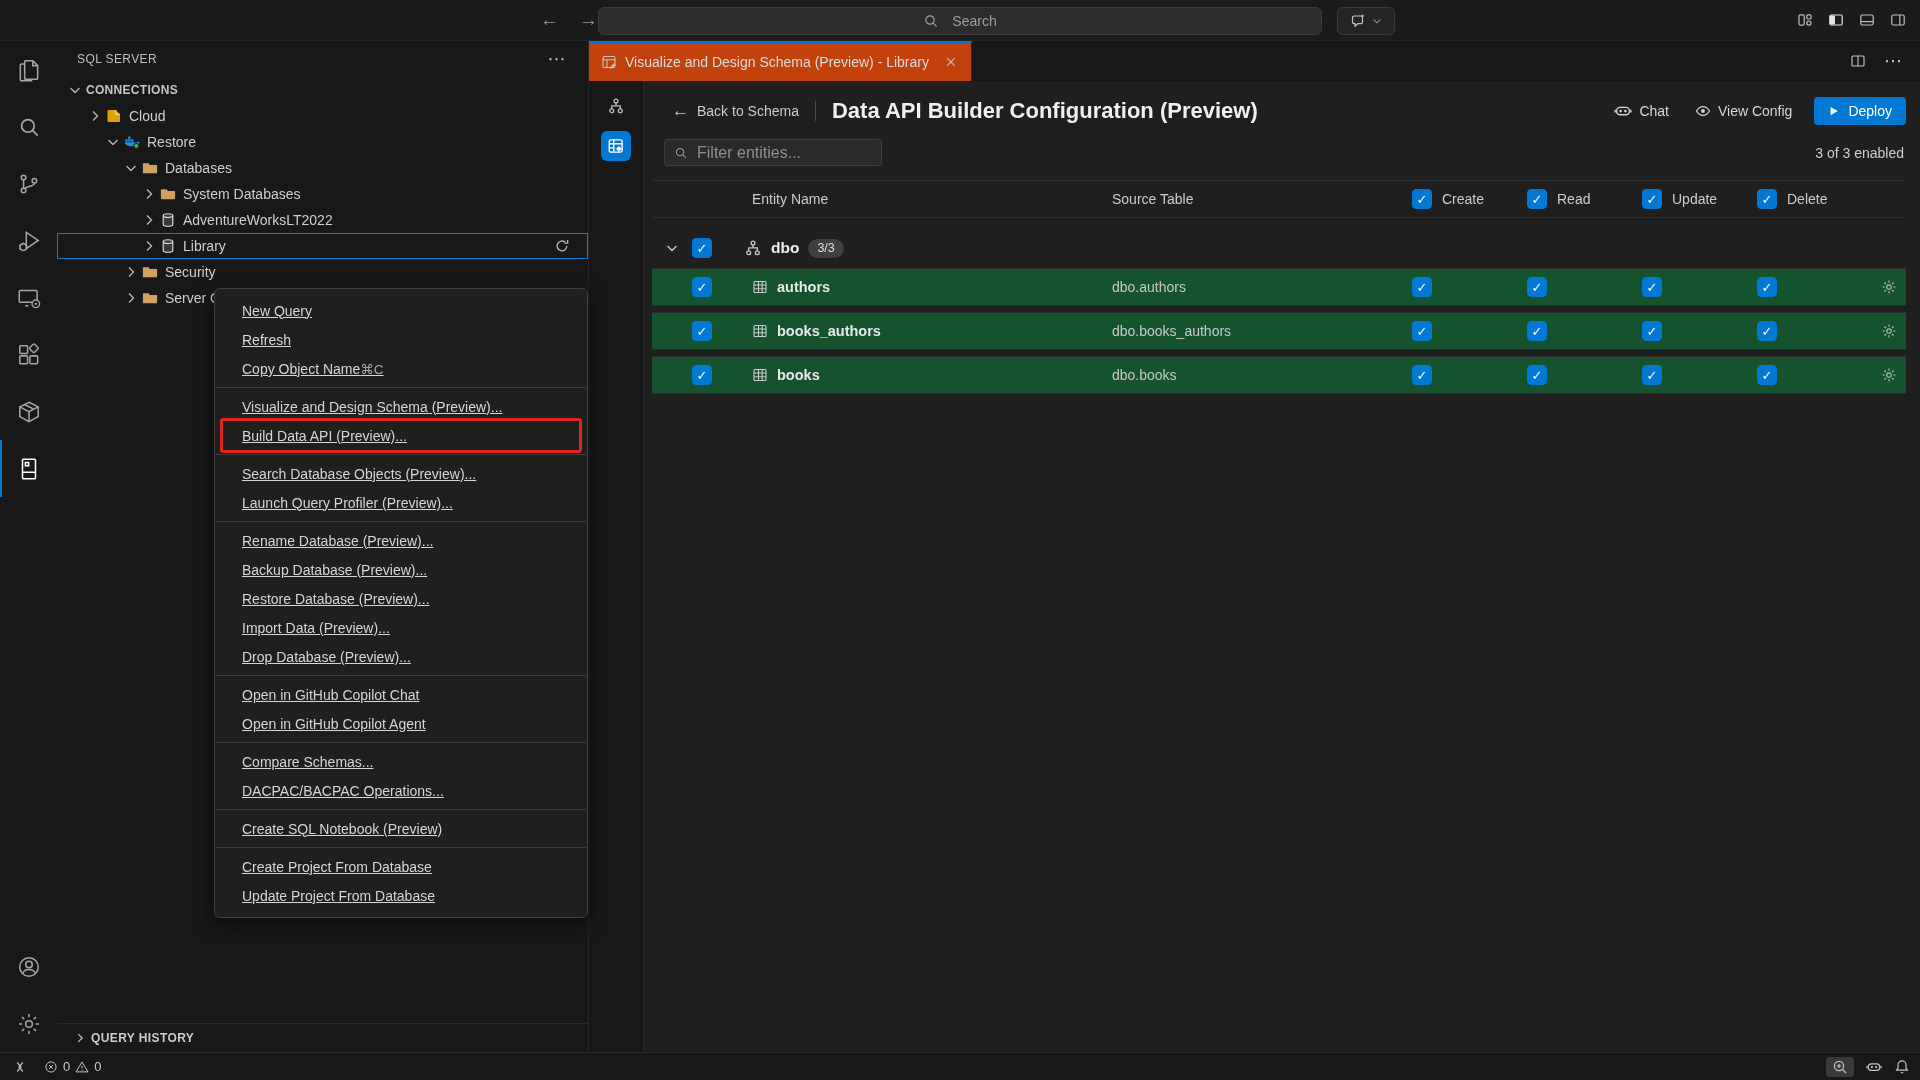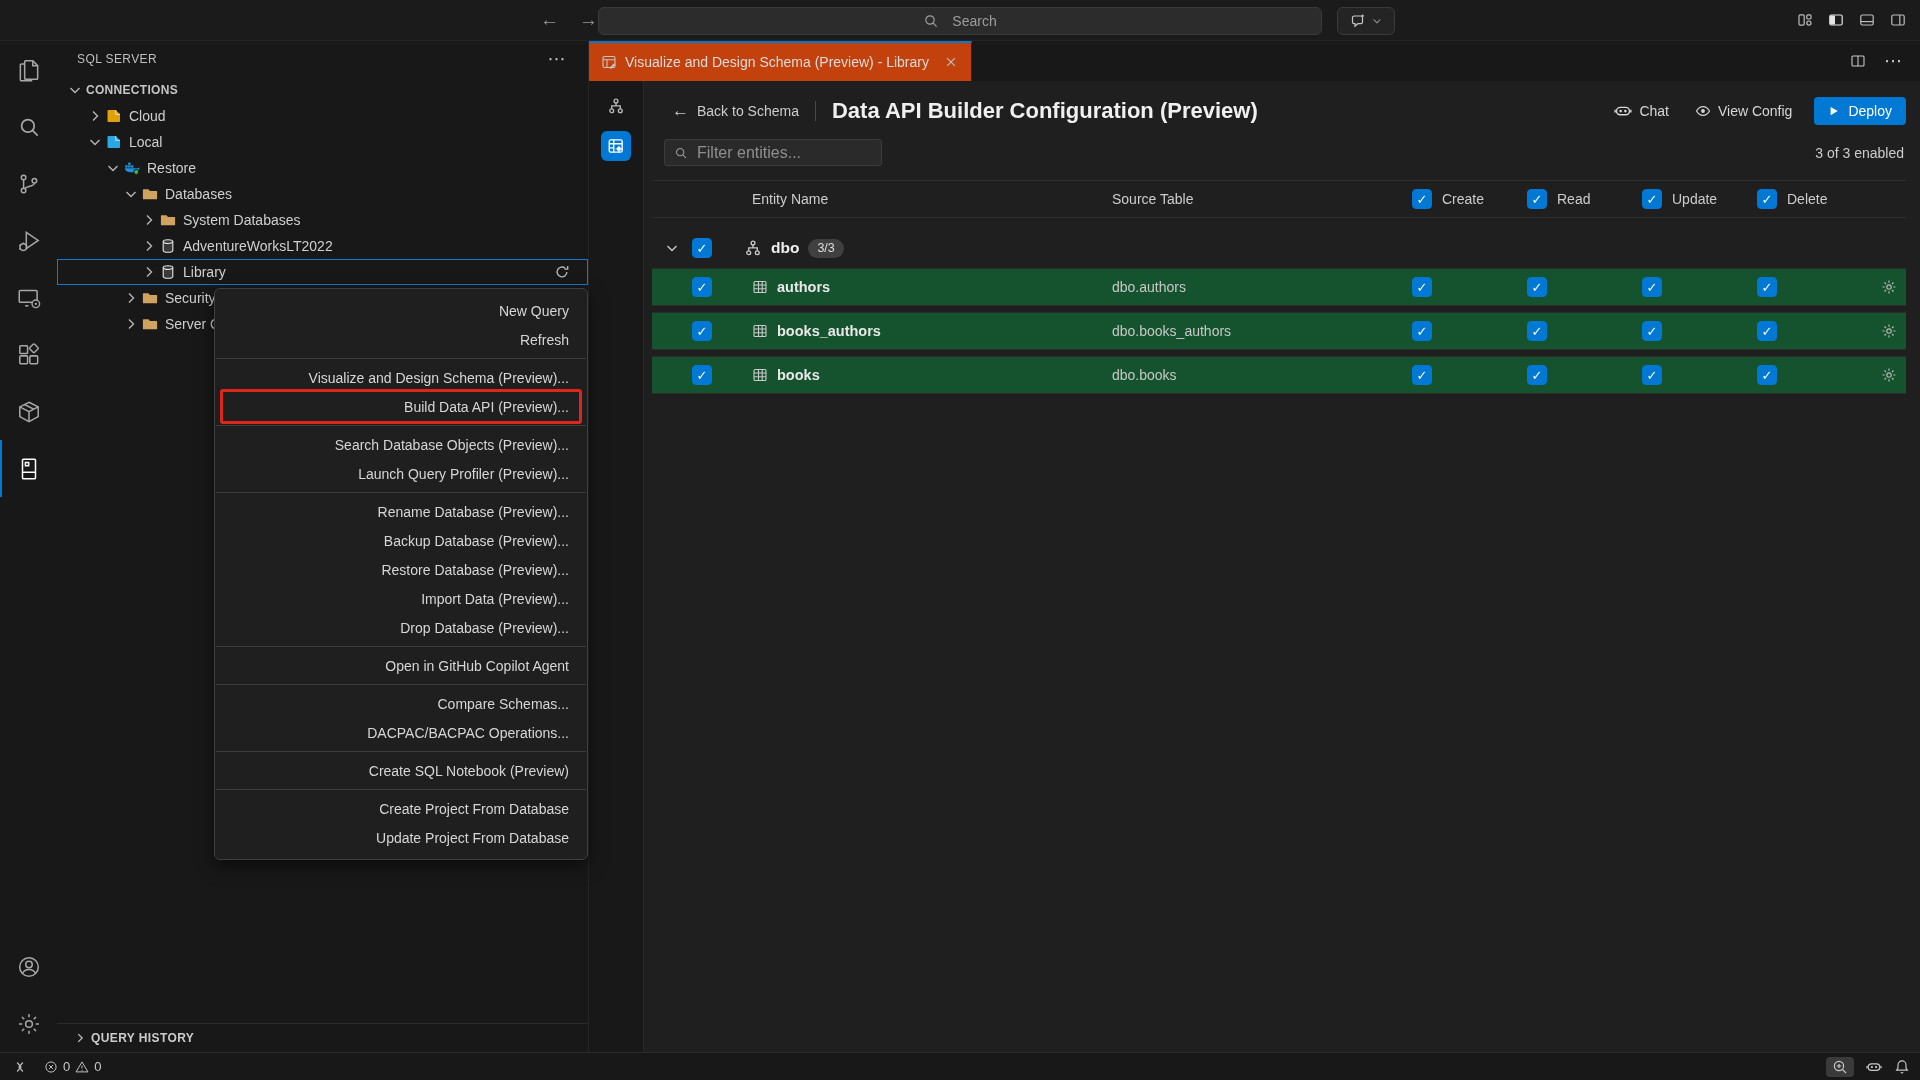--- a/index.html
+++ b/index.html
@@ -39,22 +39,22 @@
   .trow.hdr{font-weight:bold;font-size:12px;letter-spacing:.3px;color:#c5c5c5;}
   .trow.sel{outline:1px solid #0e7ad3;outline-offset:-1px;}
   .trow .refresh{position:absolute;right:18px;color:#b8b8b8;}
   .query-history{position:absolute;left:0;right:0;bottom:0;height:28px;border-top:1px solid #2a2a2a;
                  display:flex;align-items:center;gap:4px;padding-left:16px;font-size:12px;font-weight:bold;
                  letter-spacing:.4px;color:#cccccc;background:#181818;}
 
   
   .ctxmenu{position:absolute;left:157px;top:247px;width:372px;z-index:30;background:#1f1f1f;border:1px solid #3f3f3f;
            border-radius:6px;box-shadow:0 6px 18px rgba(0,0,0,.55);padding:7px 0;}
-  .mi{height:29px;display:flex;align-items:center;justify-content:flex-end;padding:0 18px 0 27px;
-      font-size:14px;color:#d6d6d6;position:relative;}
+  .mi{height:29px;display:flex;align-items:center;justify-content:flex-start;padding:0 18px 0 27px;
+      font-size:14px;color:#d6d6d6;position:relative;text-decoration:underline;}
   .mi .ks{color:#a8a8a8;font-size:13.5px;}
   .msep{height:1px;background:#3d3d3d;margin:4px 1px;}
   .mi.hl .ring{position:absolute;left:5px;right:5px;top:-3px;bottom:-3px;border:3px solid #e0261c;border-radius:3px;pointer-events:none;}
 
   
   .editor{flex:1;display:flex;flex-direction:column;background:#1f1f1f;min-width:0;}
   .tabbar{height:40px;flex:0 0 40px;background:#181818;display:flex;align-items:stretch;justify-content:space-between;}
   .tab{display:flex;align-items:center;gap:8px;padding:0 12px;background:#c2410c;border-top:2px solid #0078d4;
        border-right:1px solid #252525;font-size:14px;color:#dcdcdc;}
   .tab .close{color:#c0c0c0;margin-left:6px;}
@@ -452,29 +452,20 @@
         </div>
         <div class="trow lv1">
           <svg class="ic16 chev">
               <use href="#s-chev-r"></use>
             </svg>
           <svg class="ic16 ti" style="color:#dfa00a">
               <use href="#s-conn"></use>
             </svg>
           <span>Cloud</span>
         </div>
-        <div class="trow lv1">
-          <svg class="ic16 chev">
-              <use href="#s-chev-d"></use>
-            </svg>
-          <svg class="ic16 ti" style="color:#29a8e6">
-              <use href="#s-conn"></use>
-            </svg>
-          <span>Local</span>
-        </div>
         <div class="trow lv2">
           <svg class="ic16 chev">
               <use href="#s-chev-d"></use>
             </svg>
           <svg class="ic16 ti">
               <use href="#s-docker"></use>
             </svg>
           <span>Restore</span>
         </div>
         <div class="trow lv3">
@@ -536,20 +527,24 @@
         </div>
       </div>
 
       <div class="ctxmenu">
         <div class="mi">
             <span>New Query</span>
           </div>
         <div class="mi">
             <span>Refresh</span>
           </div>
+        <div class="mi">
+          <span>Copy Object Name</span>
+          <span class="ks">⌘C</span>
+        </div>
         <div class="msep"></div>
         <div class="mi">
             <span>Visualize and Design Schema (Preview)...</span>
           </div>
         <div class="mi hl">
           <span>Build Data API (Preview)...</span>
           <span class="ring"></span>
         </div>
         <div class="msep"></div>
         <div class="mi">
@@ -568,20 +563,23 @@
         <div class="mi">
             <span>Restore Database (Preview)...</span>
           </div>
         <div class="mi">
             <span>Import Data (Preview)...</span>
           </div>
         <div class="mi">
             <span>Drop Database (Preview)...</span>
           </div>
         <div class="msep"></div>
+        <div class="mi">
+            <span>Open in GitHub Copilot Chat</span>
+          </div>
         <div class="mi">
             <span>Open in GitHub Copilot Agent</span>
           </div>
         <div class="msep"></div>
         <div class="mi">
             <span>Compare Schemas...</span>
           </div>
         <div class="mi">
             <span>DACPAC/BACPAC Operations...</span>
           </div>

